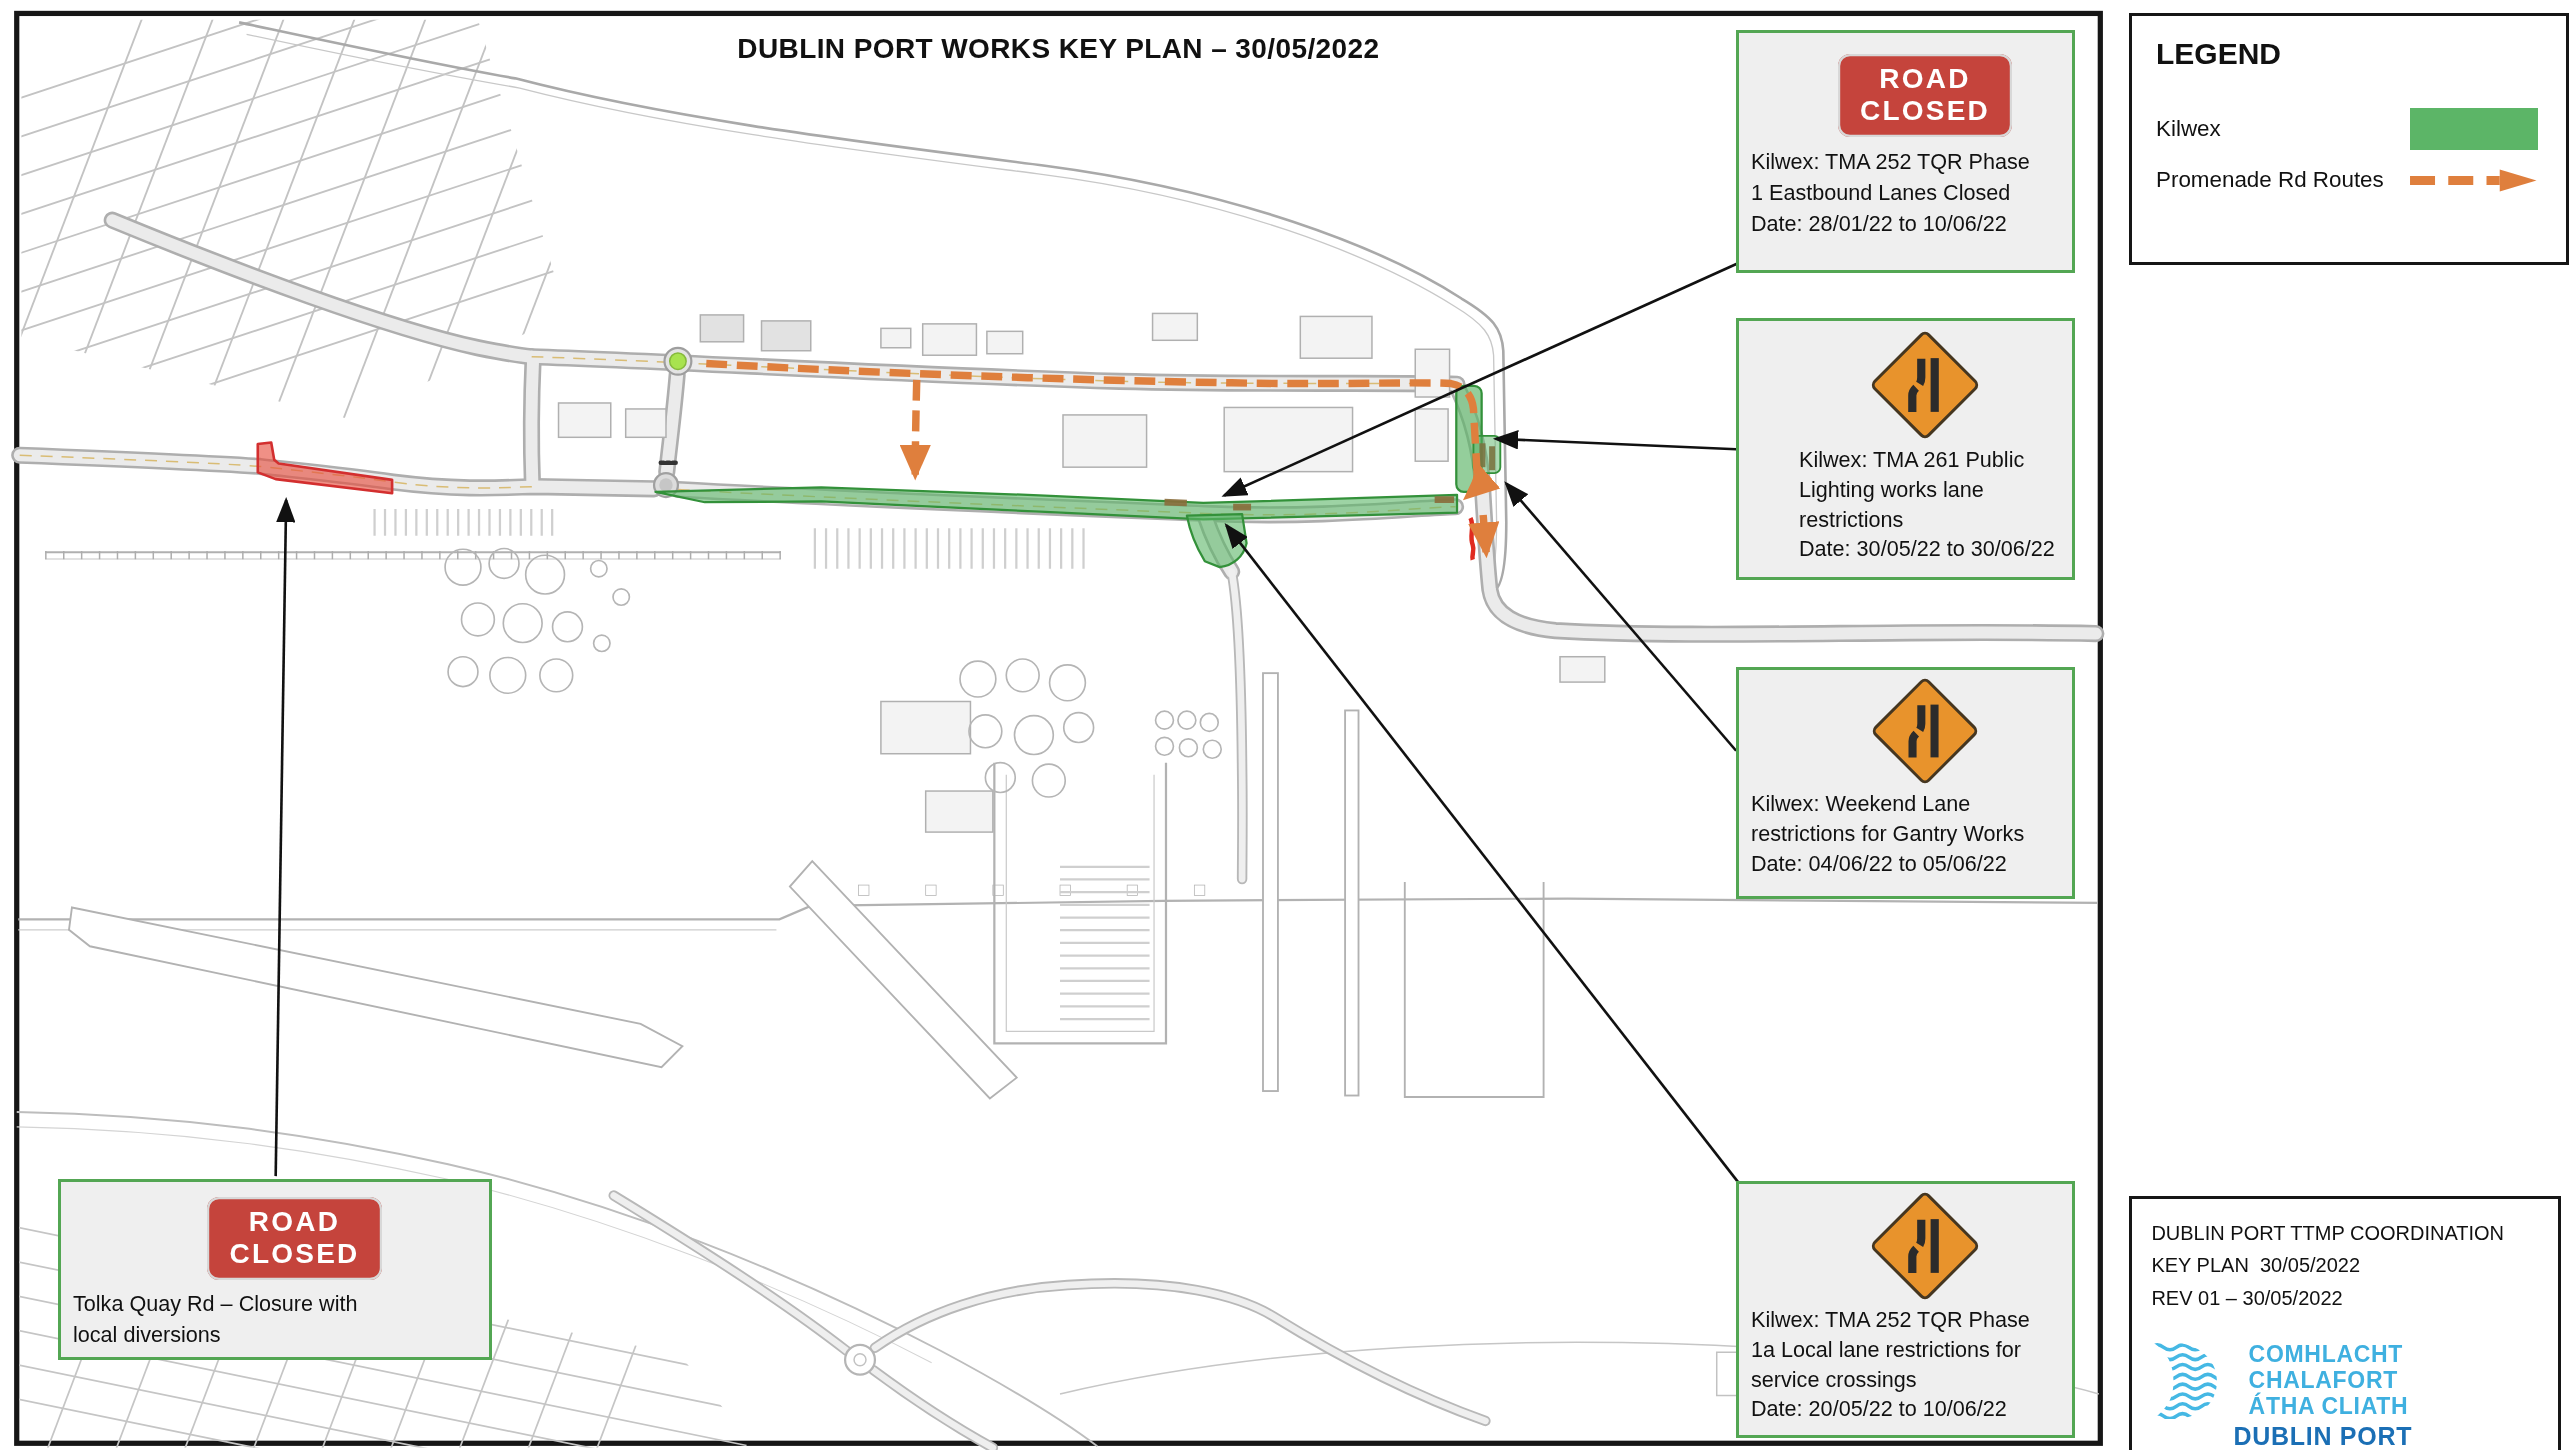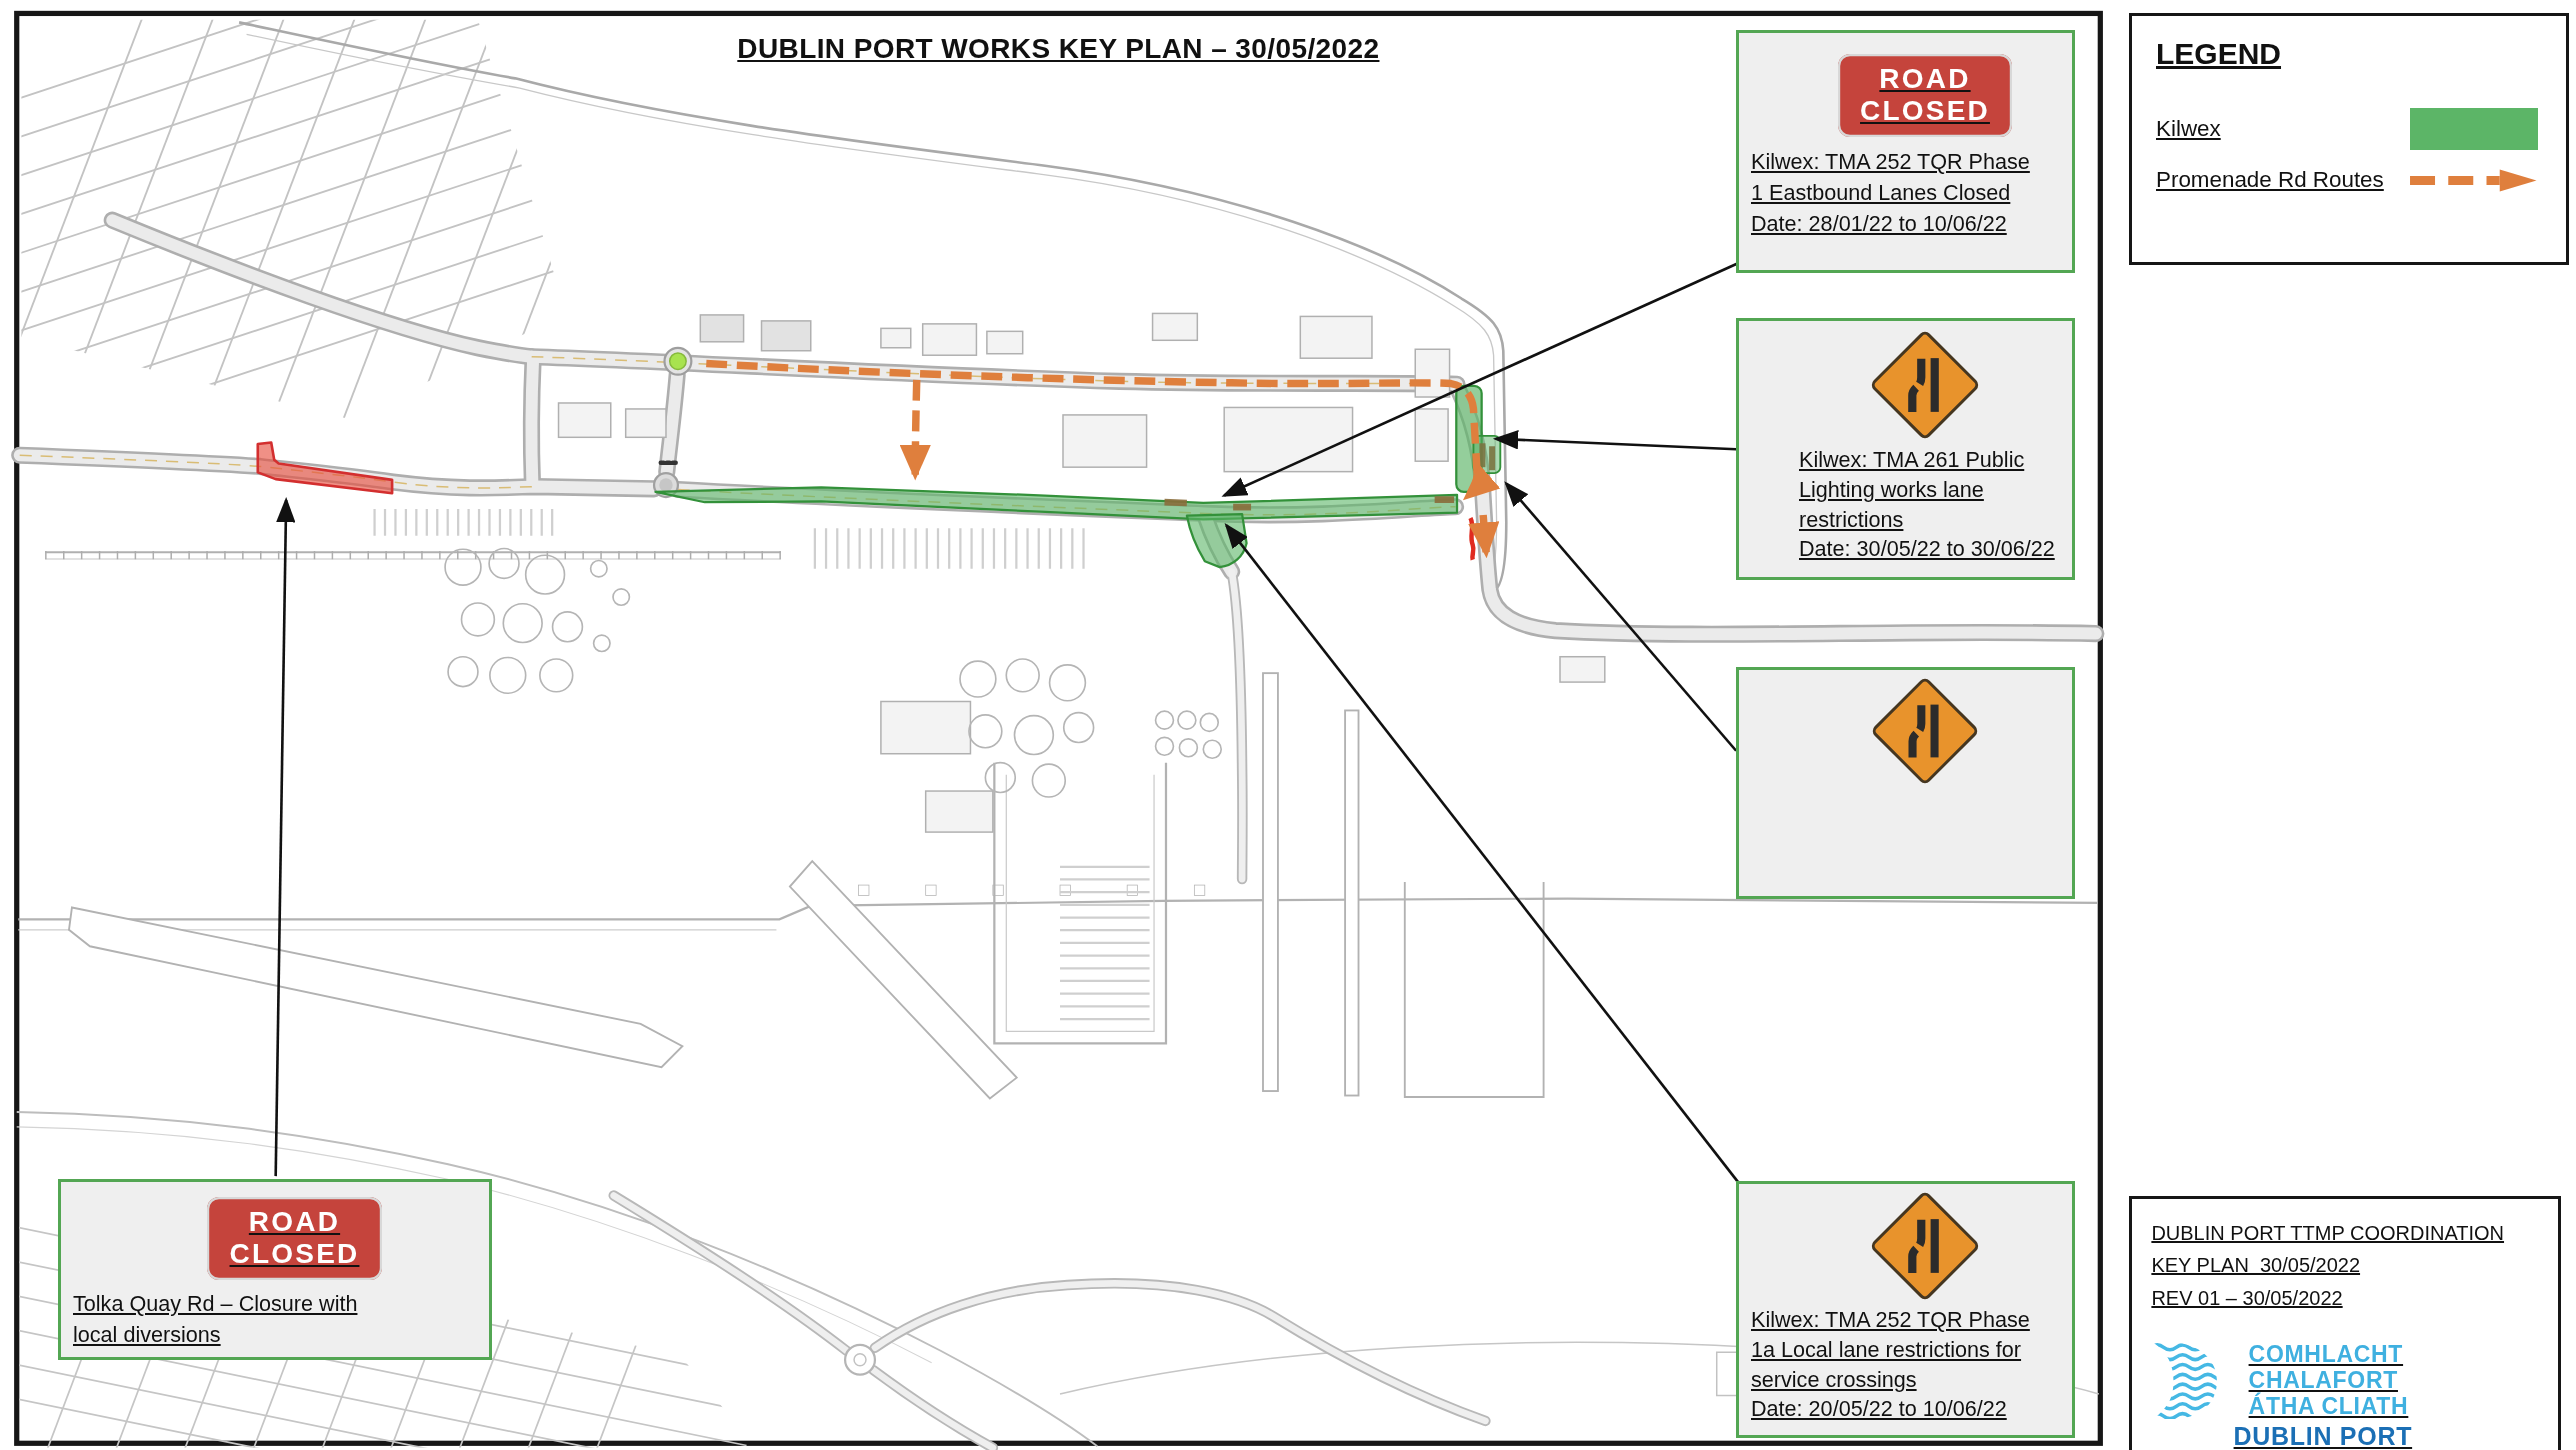--- a/index.html
+++ b/index.html
@@ -1,18 +1,18 @@
 <!DOCTYPE html>
 <html style="font-size:12px"><head>
 <meta charset="utf-8">
 <style>
   html,body{margin:0;padding:0;background:#ffffff;}
   body{width:2576px;height:1450px;position:relative;overflow:hidden;
        font-family:"Liberation Sans",sans-serif;color:#111;}
-  .abs{position:absolute;box-sizing:border-box;text-decoration:underline;}
+  .abs{position:absolute;box-sizing:border-box;}
   #map-svg{position:absolute;left:0;top:0;}
   #page-title{left:16.4px;top:33px;width:2084px;text-align:center;
       font-size:28px;font-weight:bold;letter-spacing:0.4px;}
   .callout{background:#efefef;border:3.7px solid #53a653;}
   .sign-row{display:flex;justify-content:center;padding-left:39px;}
   .road-closed-sign{background:#c5443c;color:#fff;font-weight:bold;font-size:28px;
       line-height:1.16;letter-spacing:2.2px;text-align:center;white-space:pre-line;
       border-radius:12px;padding:9px 22.4px;box-shadow:0 0 0 2.2px #d8d8d8 inset;}
   .callout-body{font-size:21.6px;line-height:1.42;white-space:pre-line;
       padding:10.5px 10.5px 0 12px;}
@@ -293,20 +293,23 @@
 </div>
 
 <div class="abs callout" style="left:1736px;top:667px;width:339px;height:232px;">
   <div class="sign-row" style="margin-top:6px;">
     <svg width="110" height="110" viewBox="-75 -75 150 150">
       <rect x="-51" y="-51" width="102" height="102" rx="7" transform="rotate(45)" fill="#e8932c" stroke="#453620" stroke-width="4"></rect>
       <path d="M13,-36 L13,36" stroke="#2b2b2b" stroke-width="11" fill="none"></path>
       <path d="M-17,36 L-17,14 C-17,2 -5,4 -5,-10 L-5,-36" stroke="#2b2b2b" stroke-width="11" fill="none" stroke-dasharray="34 7"></path>
     </svg>
   </div>
+  <div class="callout-body" style="padding-top:3px;line-height:1.4;">Kilwex: Weekend Lane
+restrictions for Gantry Works
+Date: 04/06/22 to 05/06/22</div>
 </div>
 
 <div class="abs callout" style="left:1736px;top:1181px;width:339px;height:257px;">
   <div class="sign-row" style="margin-top:6px;">
     <svg width="112" height="112" viewBox="-75 -75 150 150">
       <rect x="-51" y="-51" width="102" height="102" rx="7" transform="rotate(45)" fill="#e8932c" stroke="#453620" stroke-width="4"></rect>
       <path d="M13,-36 L13,36" stroke="#2b2b2b" stroke-width="11" fill="none"></path>
       <path d="M-17,36 L-17,14 C-17,2 -5,4 -5,-10 L-5,-36" stroke="#2b2b2b" stroke-width="11" fill="none" stroke-dasharray="34 7"></path>
     </svg>
   </div>

